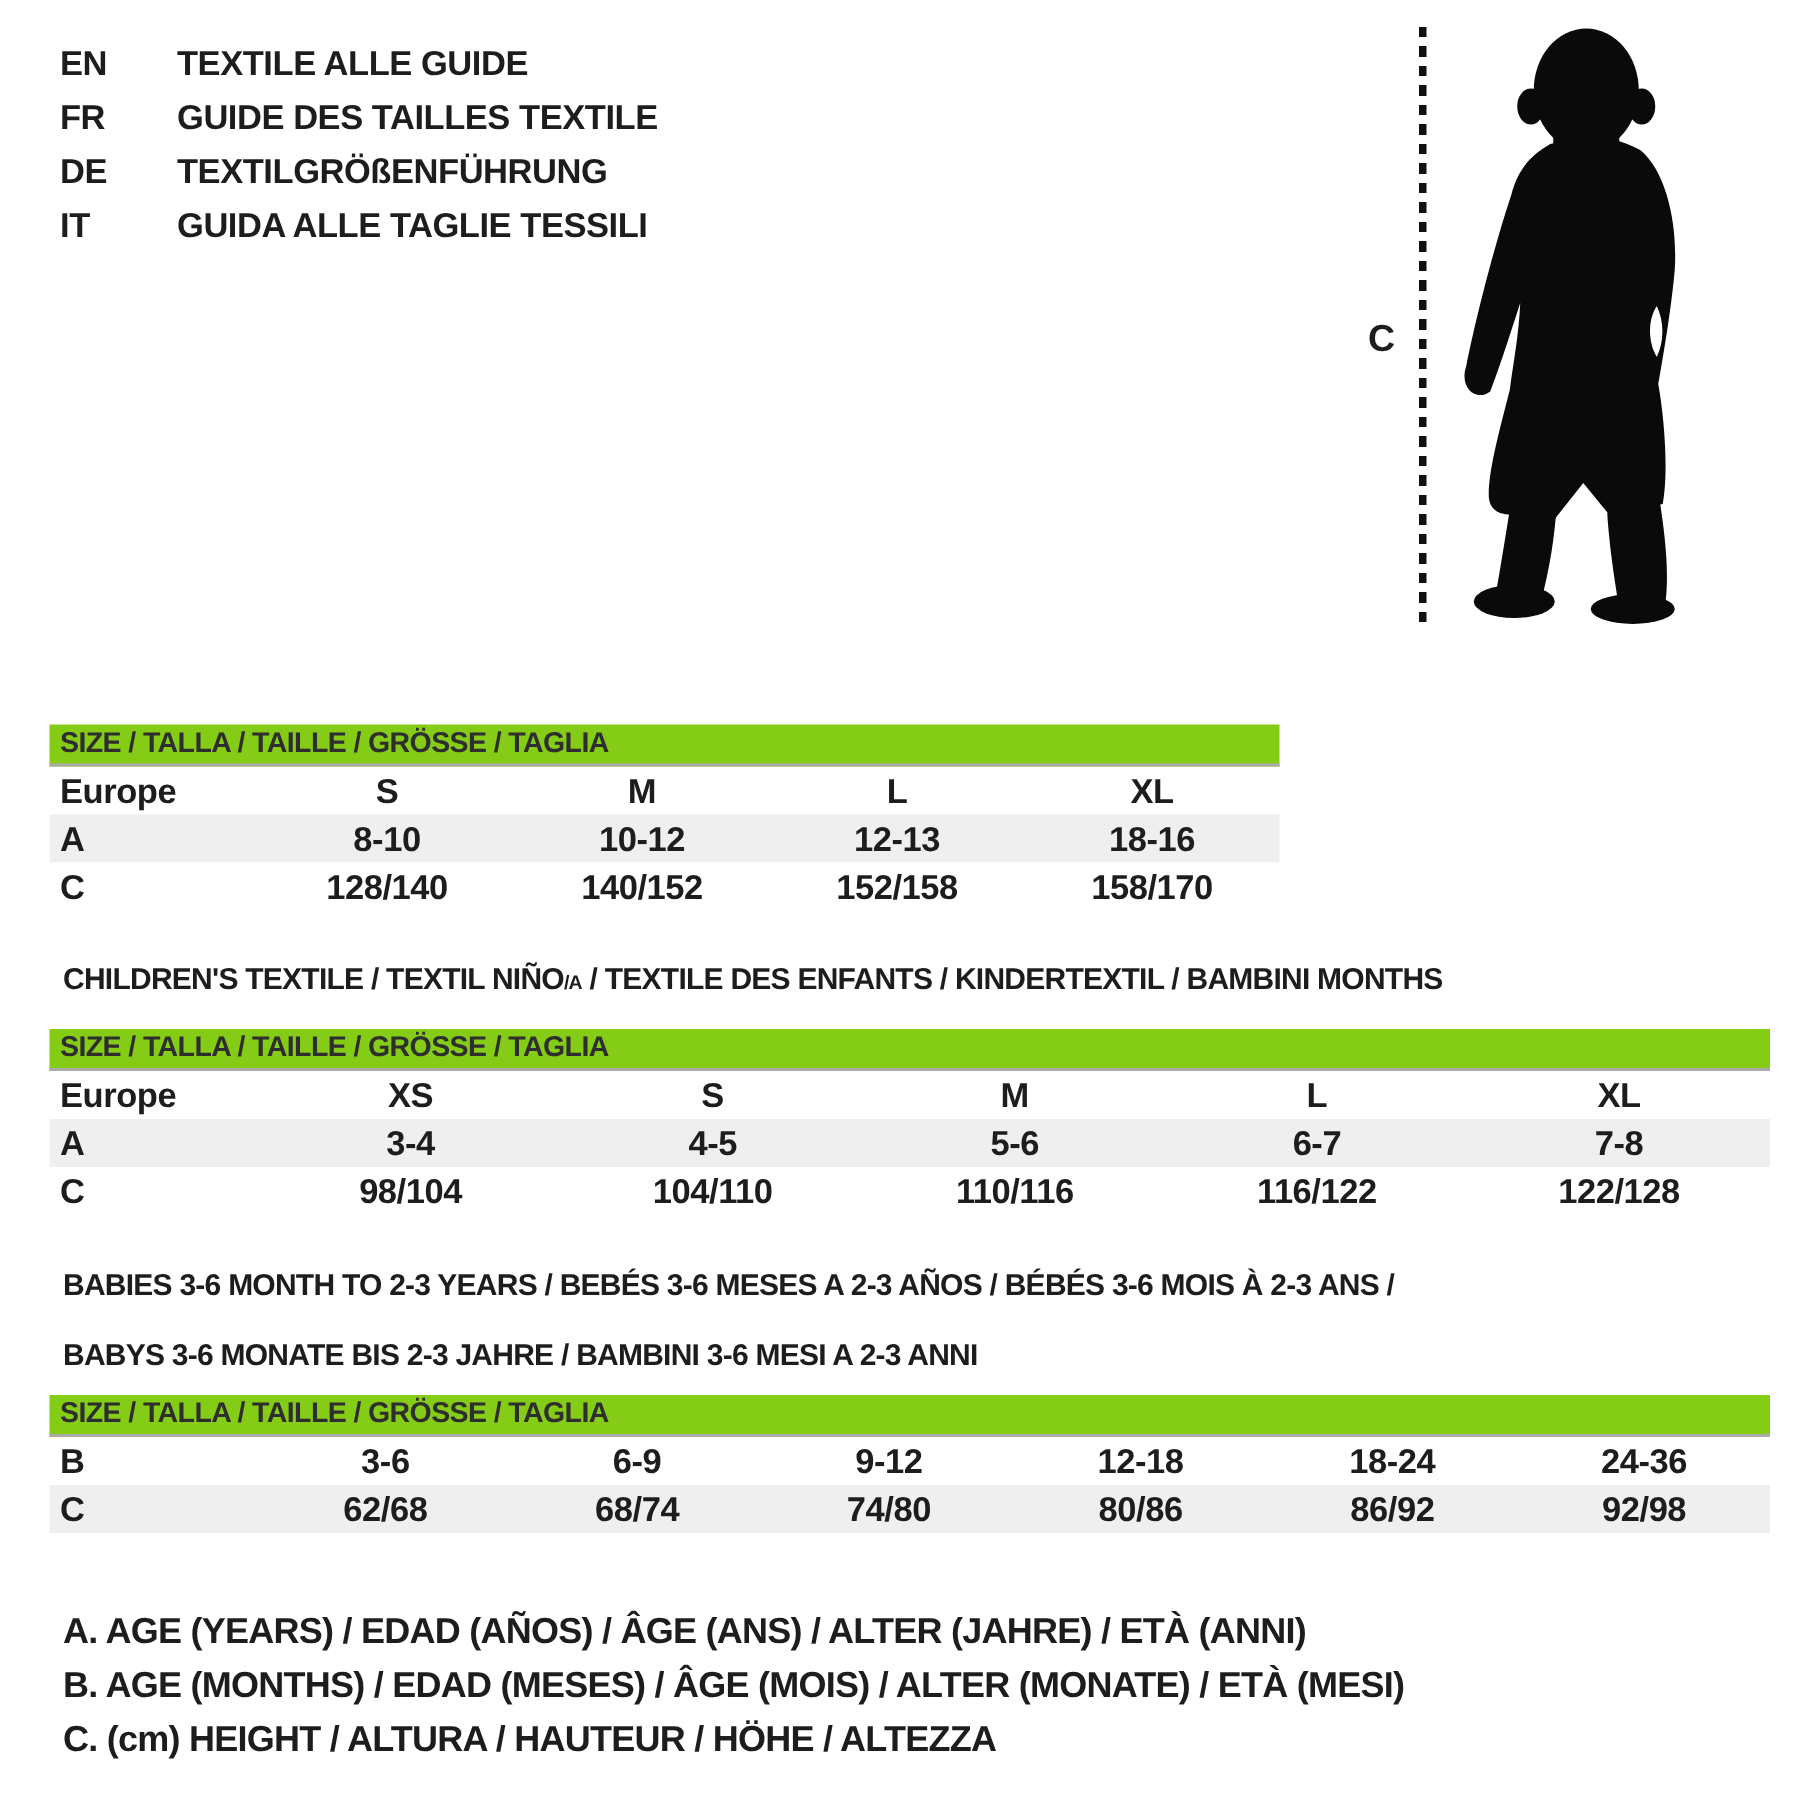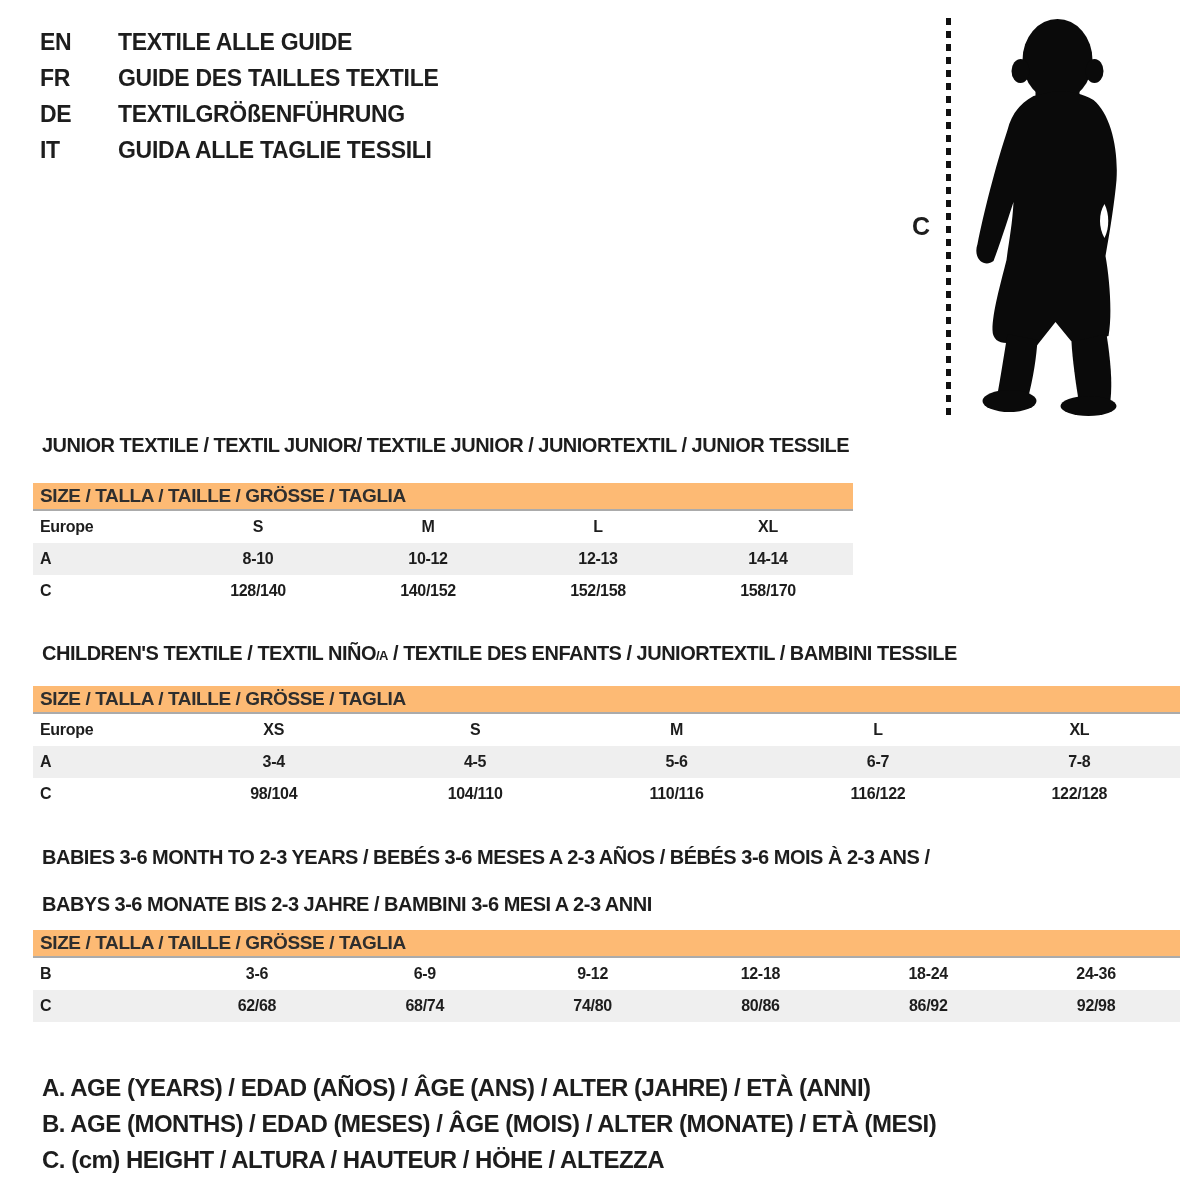--- a/index.html
+++ b/index.html
@@ -24,25 +24,25 @@
 
   
   .sec-title { position:absolute; left:42px; font-size:20px; letter-spacing:-0.5px; white-space:nowrap; }
   .sub { font-size:13px; vertical-align:baseline; }
 
   
   .size-table { position:absolute; left:33px; }
   .size-table.narrow { width:820px; }
   .size-table.wide   { width:1147px; }
   .bar {
-    height:26px; line-height:26px; background:#fdba74;
+    height:26px; line-height:26px; background:#84cc16;
     border-bottom:2px solid #ababab; padding-left:7px;
     font-size:19px; color:#2e2e2e; letter-spacing:-0.4px;
   }
-  .trow { display:flex; height:32px; align-items:center; font-size:16px; }
+  .trow { display:flex; height:32px; align-items:center; font-size:23px; }
   .trow.alt { background:#efefef; }
   .lbl { width:140px; padding-left:7px; box-sizing:border-box; text-align:left; }
   .val { flex:1; text-align:center; }
 
   
   .legend { position:absolute; left:42px; top:1070px; font-size:24px; letter-spacing:-0.5px; }
   .legend div { height:36px; line-height:36px; white-space:nowrap; }
 </style>
 </head>
 <body>
@@ -82,47 +82,46 @@
                C145,298 142,262 138,240 C143,212 147,186 149,164
                C151,132 143,98 126,84 C112,76 96,74 84,76 Z"></path>
       <path d="M40,318 C36,342 33,362 30,378 L60,384 C66,362 69,340 70,324 Z"></path>
       <ellipse cx="42" cy="385" rx="27" ry="11"></ellipse>
       <path d="M104,326 L139,318 C143,344 145,366 143,384 L112,390 C108,366 105,344 104,326 Z"></path>
       <ellipse cx="121" cy="390" rx="28" ry="10"></ellipse>
     </g>
     <path d="M137,188 C131,197 131,212 137,222 C142,212 142,198 137,188 Z" fill="#ffffff"></path>
   </svg>
 
-  <div class="sec-title" style="top:434px;">JUNIOR TEXTILE / TEXTIL JUNIOR/ TEXTILE JUNIOR / JUNIORTEXTIL / JUNIOR TESSILE</div>
   <div class="size-table narrow" style="top:483px;">
     <div class="bar">SIZE / TALLA / TAILLE / GRÖSSE / TAGLIA</div>
     <div class="trow">
       <span class="lbl">Europe</span>
       <span class="val">S</span>
       <span class="val">M</span>
       <span class="val">L</span>
       <span class="val">XL</span>
     </div>
     <div class="trow alt">
       <span class="lbl">A</span>
       <span class="val">8-10</span>
       <span class="val">10-12</span>
       <span class="val">12-13</span>
-      <span class="val">14-14</span>
+      <span class="val">18-16</span>
     </div>
     <div class="trow">
       <span class="lbl">C</span>
       <span class="val">128/140</span>
       <span class="val">140/152</span>
       <span class="val">152/158</span>
       <span class="val">158/170</span>
     </div>
   </div>
 
-  <div class="sec-title" style="top:642px;"><span>CHILDREN'S TEXTILE / TEXTIL NIÑO</span><span class="sub">/A</span><span> / TEXTILE DES ENFANTS / JUNIORTEXTIL / BAMBINI TESSILE</span></div>
+  <div class="sec-title" style="top:642px;"><span>CHILDREN'S TEXTILE / TEXTIL NIÑO</span><span class="sub">/A</span><span> / TEXTILE DES ENFANTS / KINDERTEXTIL / BAMBINI MONTHS</span></div>
   <div class="size-table wide" style="top:686px;">
     <div class="bar">SIZE / TALLA / TAILLE / GRÖSSE / TAGLIA</div>
     <div class="trow">
       <span class="lbl">Europe</span>
       <span class="val">XS</span>
       <span class="val">S</span>
       <span class="val">M</span>
       <span class="val">L</span>
       <span class="val">XL</span>
     </div>

